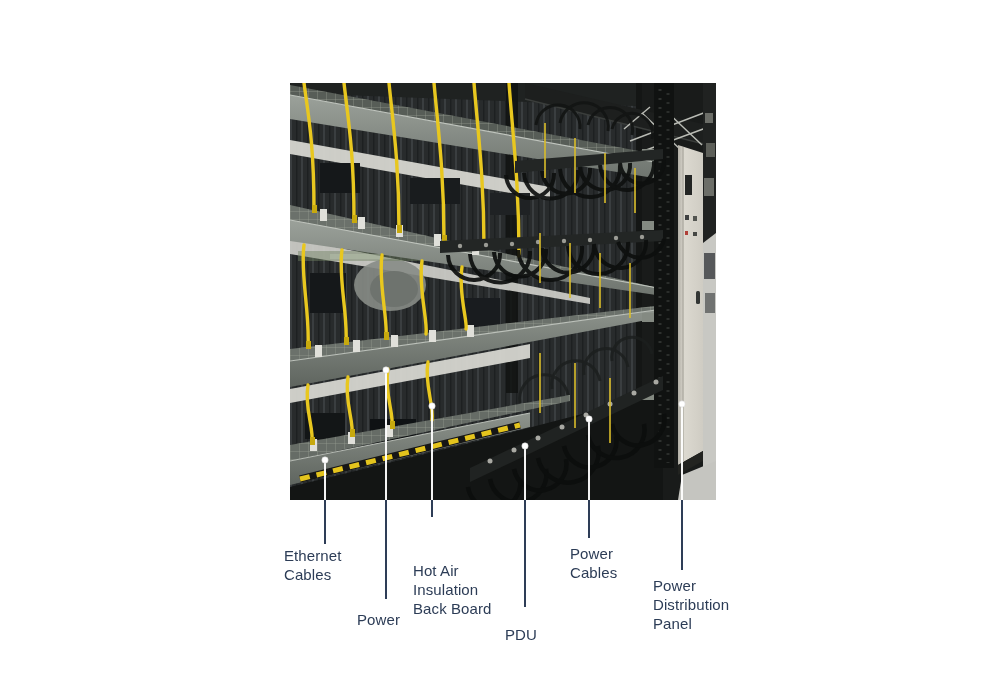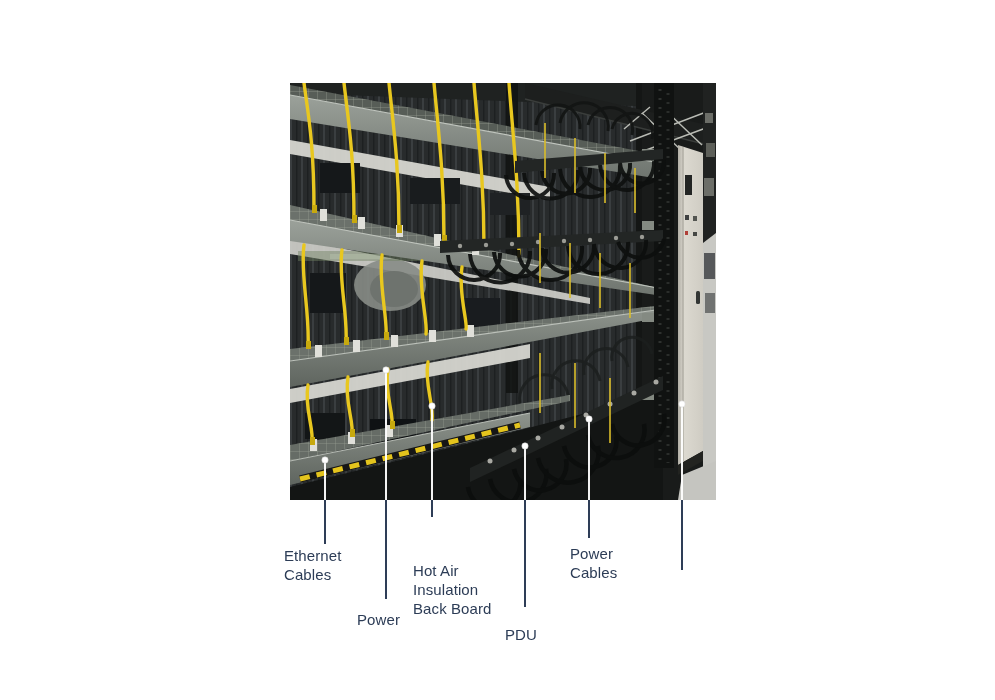--- a/index.html
+++ b/index.html
@@ -302,14 +302,15 @@
   <div class="lead" style="left:431px;top:500px;height:17px;"></div>
   <div class="lead" style="left:524px;top:500px;height:107px;"></div>
   <div class="lead" style="left:588px;top:500px;height:38px;"></div>
   <div class="lead" style="left:681px;top:500px;height:70px;"></div>
 
   <div class="lbl" style="left:284px;top:546px;width:72px;">Ethernet Cables</div>
   <div class="lbl" style="left:357px;top:610px;width:60px;">Power</div>
   <div class="lbl" style="left:413px;top:533px;width:86px;margin-top:28px;">Hot Air Insulation Back Board</div>
   <div class="lbl" style="left:505px;top:625px;width:60px;">PDU</div>
   <div class="lbl" style="left:570px;top:544px;width:64px;">Power Cables</div>
+  <div class="lbl" style="left:653px;top:576px;width:100px;">Power Distribution Panel</div>
 
 </div>
 
 </body></html>

